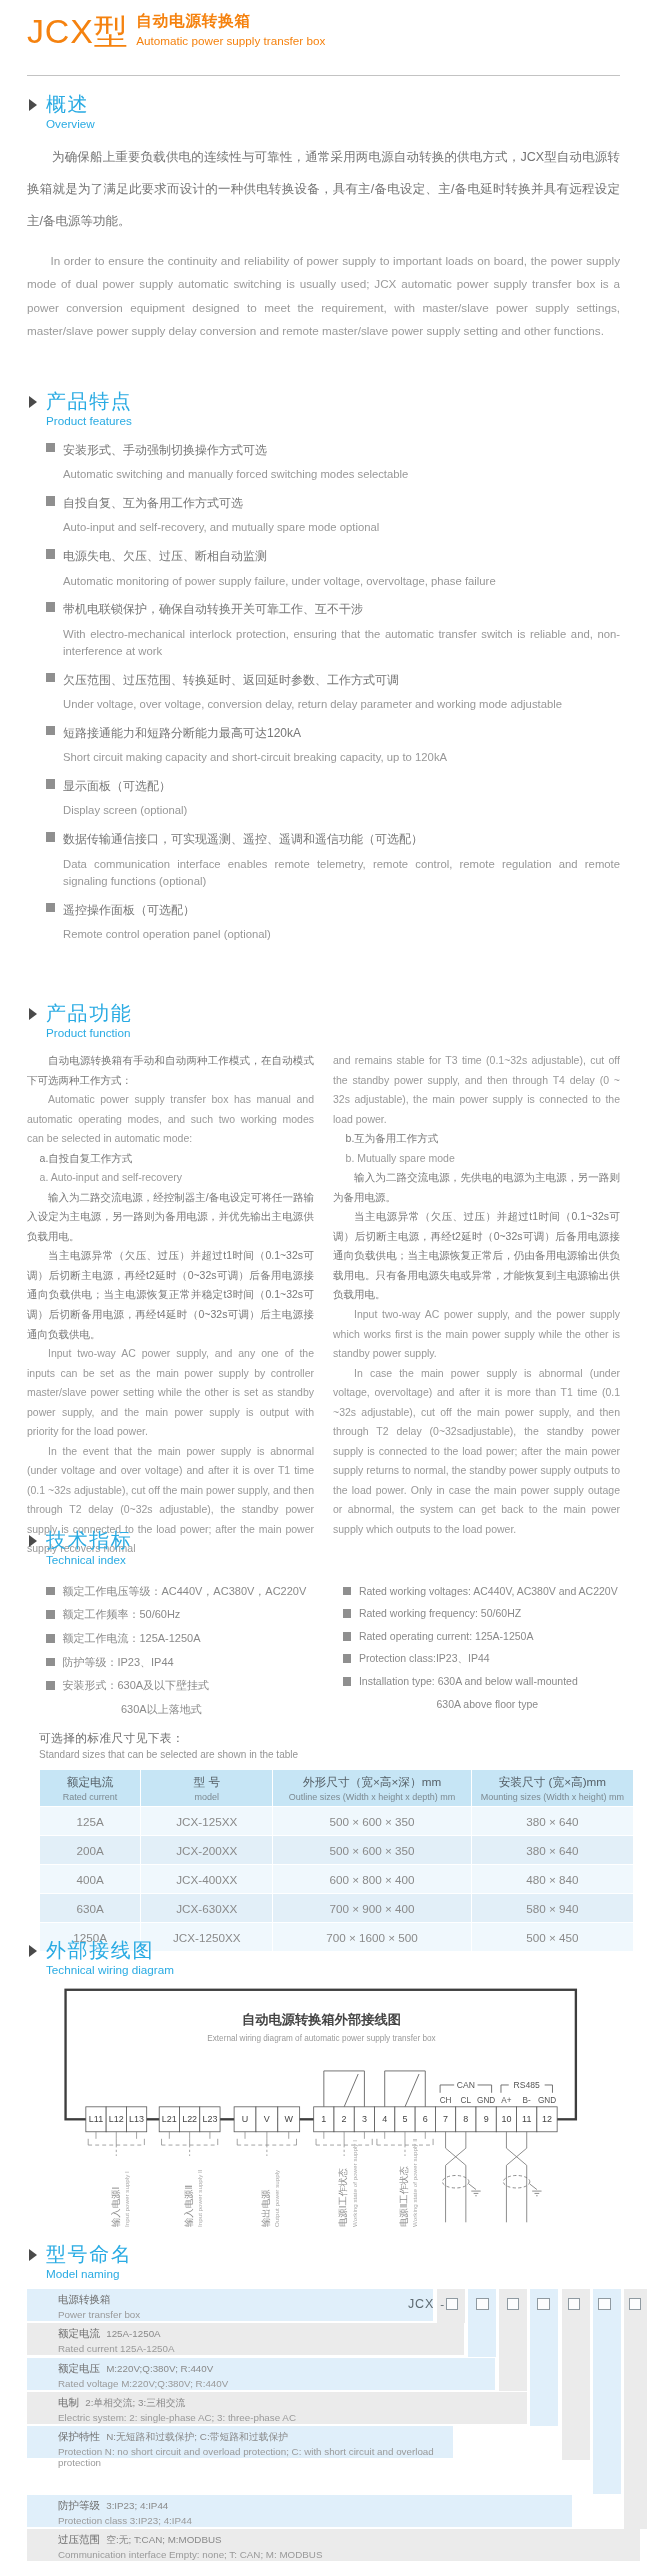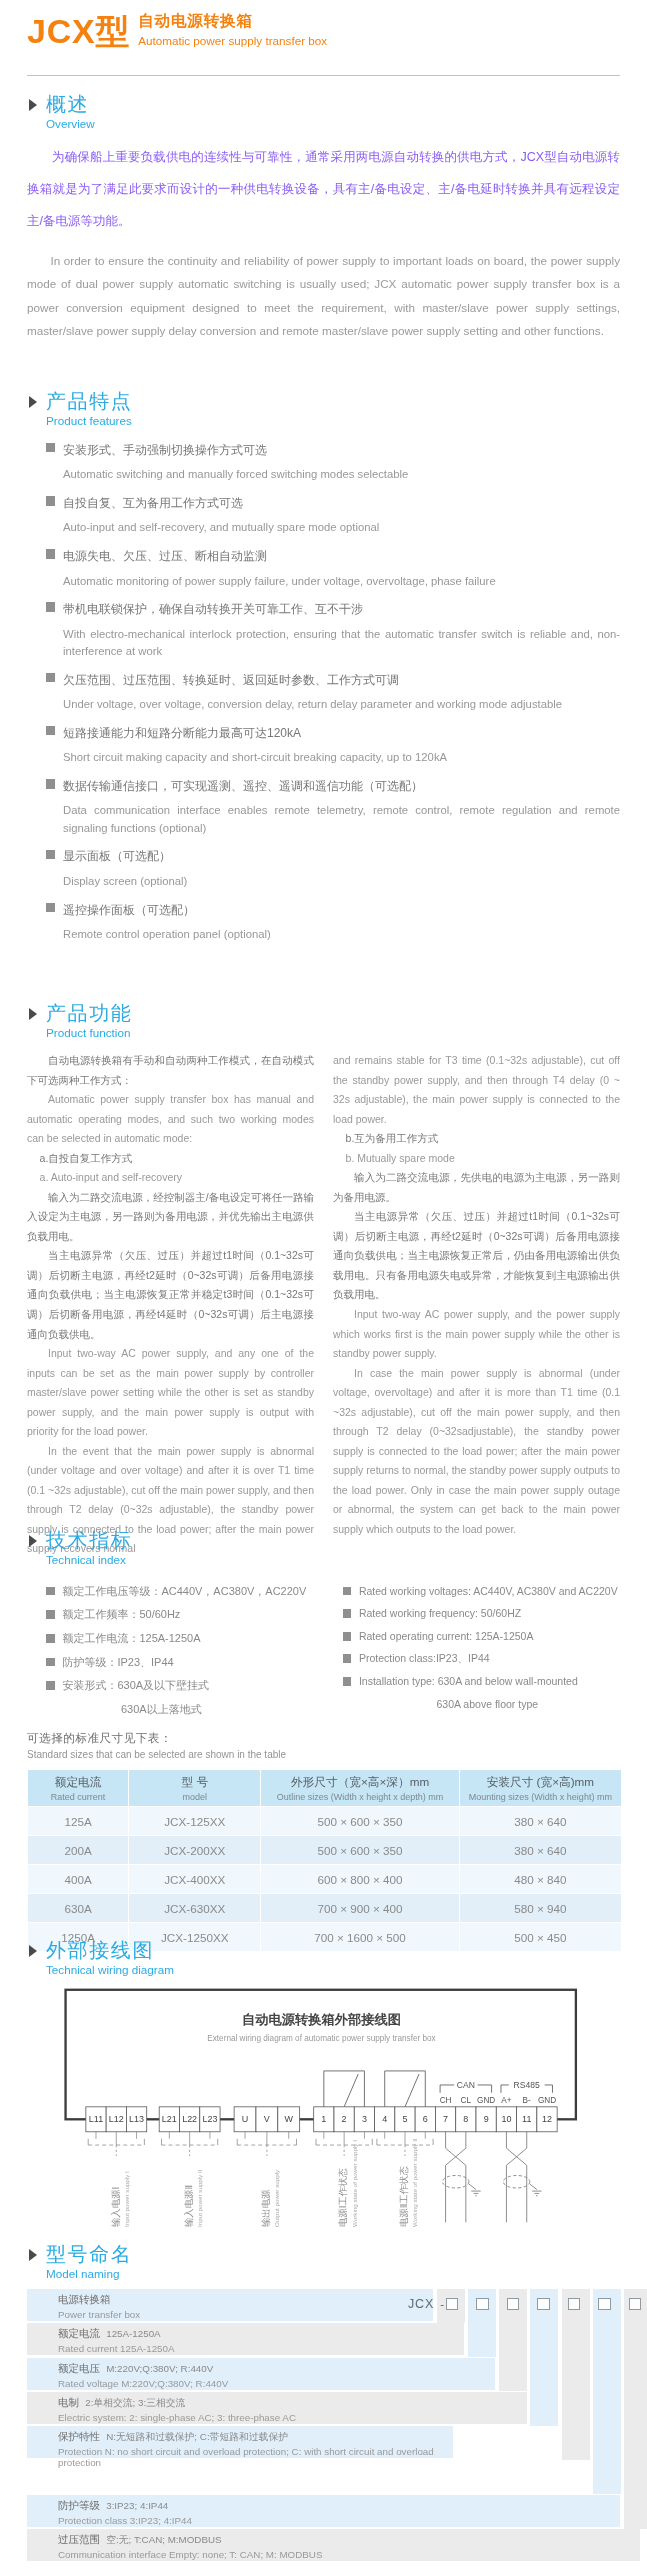--- a/index.html
+++ b/index.html
@@ -3,36 +3,36 @@
 <meta charset="utf-8">
 <style>
   * { margin:0; padding:0; box-sizing:border-box; }
   html,body { background:#ffffff; }
   body { font-family:"Liberation Sans","DejaVu Sans",sans-serif; }
   .page { position:relative; width:648px; height:2576px; background:#fff; overflow:hidden; }
 
   
   .header { position:absolute; left:27px; top:11px; width:593px; }
   .header-row { display:flex; align-items:flex-end; }
-  .brand { font-size:34px; color:#f5820f; letter-spacing:0.8px; font-weight:700; line-height:1; }
+  .brand { font-size:34px; color:#f5820f; letter-spacing:0.8px; font-weight:400; line-height:1; }
   .brand-sub { margin-left:7.8px; padding-bottom:1.6px; }
   .brand-zh { font-size:15.6px; color:#f5820f; font-weight:bold; letter-spacing:0.8px; }
   .brand-en { font-size:11.7px; color:#f5820f; margin-top:1.6px; }
   .rule { position:absolute; left:27px; top:75px; width:593px; height:0.8px; background:#c3c3c3; }
 
   
   .sec { position:absolute; left:27px; width:593px; }
   .sec-head { display:flex; align-items:flex-start; }
   .tri { width:0; height:0; border-top:6.2px solid transparent; border-bottom:6.2px solid transparent;
          border-left:8.6px solid #4a4a4a; margin:7px 9.4px 0 1.6px; }
   .h-zh { font-size:20px; color:#2aabe3; letter-spacing:1.6px; font-weight:400; line-height:1.2; }
   .h-en { font-size:11.7px; color:#2aabe3; margin-top:0.8px; }
 
   
-  .p-zh { font-size:12.5px; color:#8b5cf6; line-height:2.55; text-align:justify; text-indent:2em; }
+  .p-zh { font-size:12.5px; color:#737373; line-height:2.55; text-align:justify; text-indent:2em; }
   .p-en { font-size:11.7px; color:#9b9b9b; line-height:2.0; text-align:justify; text-indent:2em; }
   .overview-body { margin-top:12.5px; }
   .overview-body .p-en { margin-top:11px; }
 
   
   .features-list { margin-top:14px; padding-left:19px; }
   .feat { margin-bottom:10px; }
   .feat-zh { font-size:12px; color:#777777; line-height:1.55; position:relative; padding-left:17px; }
   .bullet-sq { position:absolute; left:0; top:2.3px; width:9.4px; height:9.4px; background:#8f8f8f; }
   .feat-en { font-size:11.3px; color:#989898; line-height:1.55; margin:7px 0 0 17px; text-align:justify; }
@@ -145,26 +145,26 @@
       </div>
       <div class="feat">
         <div class="feat-zh"><span class="bullet-sq"></span><span>欠压范围、过压范围、转换延时、返回延时参数、工作方式可调</span></div>
         <div class="feat-en">Under voltage, over voltage, conversion delay, return delay parameter and working mode adjustable</div>
       </div>
       <div class="feat">
         <div class="feat-zh"><span class="bullet-sq"></span><span>短路接通能力和短路分断能力最高可达120kA</span></div>
         <div class="feat-en">Short circuit making capacity and short-circuit breaking capacity, up to 120kA</div>
       </div>
       <div class="feat">
+        <div class="feat-zh"><span class="bullet-sq"></span><span>显示面板（可选配）</span></div>
+        <div class="feat-en">Display screen (optional)</div>
+      </div>
+      <div class="feat">
         <div class="feat-zh"><span class="bullet-sq"></span><span>数据传输通信接口，可实现遥测、遥控、遥调和遥信功能（可选配）</span></div>
         <div class="feat-en">Data communication interface enables remote telemetry, remote control, remote regulation and remote signaling functions (optional)</div>
-      </div>
-      <div class="feat">
-        <div class="feat-zh"><span class="bullet-sq"></span><span>显示面板（可选配）</span></div>
-        <div class="feat-en">Display screen (optional)</div>
       </div>
       <div class="feat">
         <div class="feat-zh"><span class="bullet-sq"></span><span>遥控操作面板（可选配）</span></div>
         <div class="feat-en">Remote control operation panel (optional)</div>
       </div>
     </div>
   </div>
 
   <div class="sec" style="top:1001px;">
     <div class="sec-head">
@@ -218,21 +218,21 @@
         <div class="tech-item"><span class="bullet-sq"></span><span>Rated working voltages: AC440V, AC380V and AC220V</span></div>
         <div class="tech-item"><span class="bullet-sq"></span><span>Rated working frequency: 50/60HZ</span></div>
         <div class="tech-item"><span class="bullet-sq"></span><span>Rated operating current: 125A-1250A</span></div>
         <div class="tech-item"><span class="bullet-sq"></span><span>Protection class:IP23、IP44</span></div>
         <div class="tech-item"><span class="bullet-sq"></span><span>Installation type: 630A and below wall-mounted</span></div>
         <div class="tech-extra">630A above floor type</div>
       </div>
     </div>
   </div>
 
-  <div class="sec" style="top:1731px;">
+  <div class="sec" style="top:1731px;margin-left:12px;">
     <div class="note-zh">可选择的标准尺寸见下表：</div>
     <div class="note-en">Standard sizes that can be selected are shown in the table</div>
     <table class="sizes">
       <thead>
         <tr>
           <th class="c1">
               <div class="th-zh">额定电流</div>
               <div class="th-en">Rated current</div>
             </th>
           <th class="c2">
@@ -506,21 +506,21 @@
         <div class="b-en">Rated voltage  M:220V;Q:380V; R:440V</div>
       </div>
       <div class="band gray" style="top:103px; width:500px;">
         <div class="b-zh"><span>电制</span><span class="b-desc">2:单相交流; 3:三相交流</span></div>
         <div class="b-en">Electric system:  2: single-phase AC; 3: three-phase AC</div>
       </div>
       <div class="band blue" style="top:137px; width:426px;">
         <div class="b-zh"><span>保护特性</span><span class="b-desc">N:无短路和过载保护;  C:带短路和过载保护</span></div>
         <div class="b-en">Protection   N: no short circuit and overload protection; C: with short circuit and overload protection</div>
       </div>
-      <div class="band blue" style="top:206px; width:593px;">
+      <div class="band blue" style="top:206px; width:545px;">
         <div class="b-zh"><span>防护等级</span><span class="b-desc">3:IP23;  4:IP44</span></div>
         <div class="b-en">Protection class   3:IP23;  4:IP44</div>
       </div>
       <div class="band gray" style="top:240px; width:613px;">
         <div class="b-zh"><span>过压范围</span><span class="b-desc">空:无;  T:CAN;  M:MODBUS</span></div>
         <div class="b-en">Communication interface   Empty: none; T: CAN; M: MODBUS</div>
       </div>
     </div>
   </div>
 

